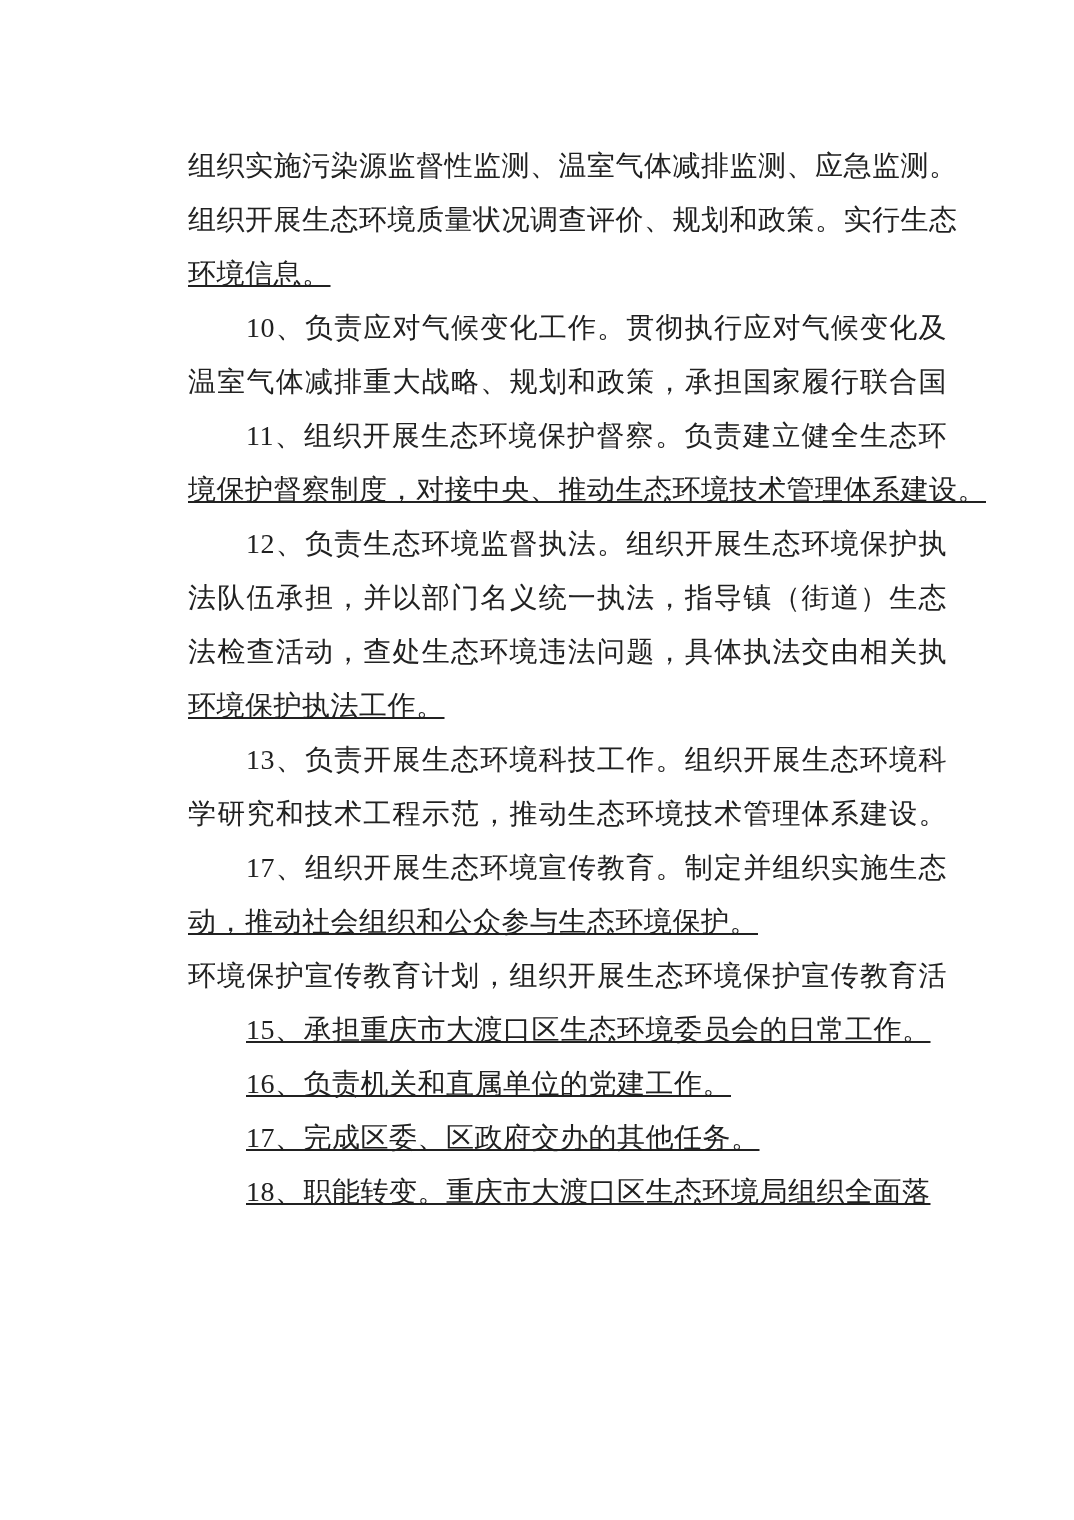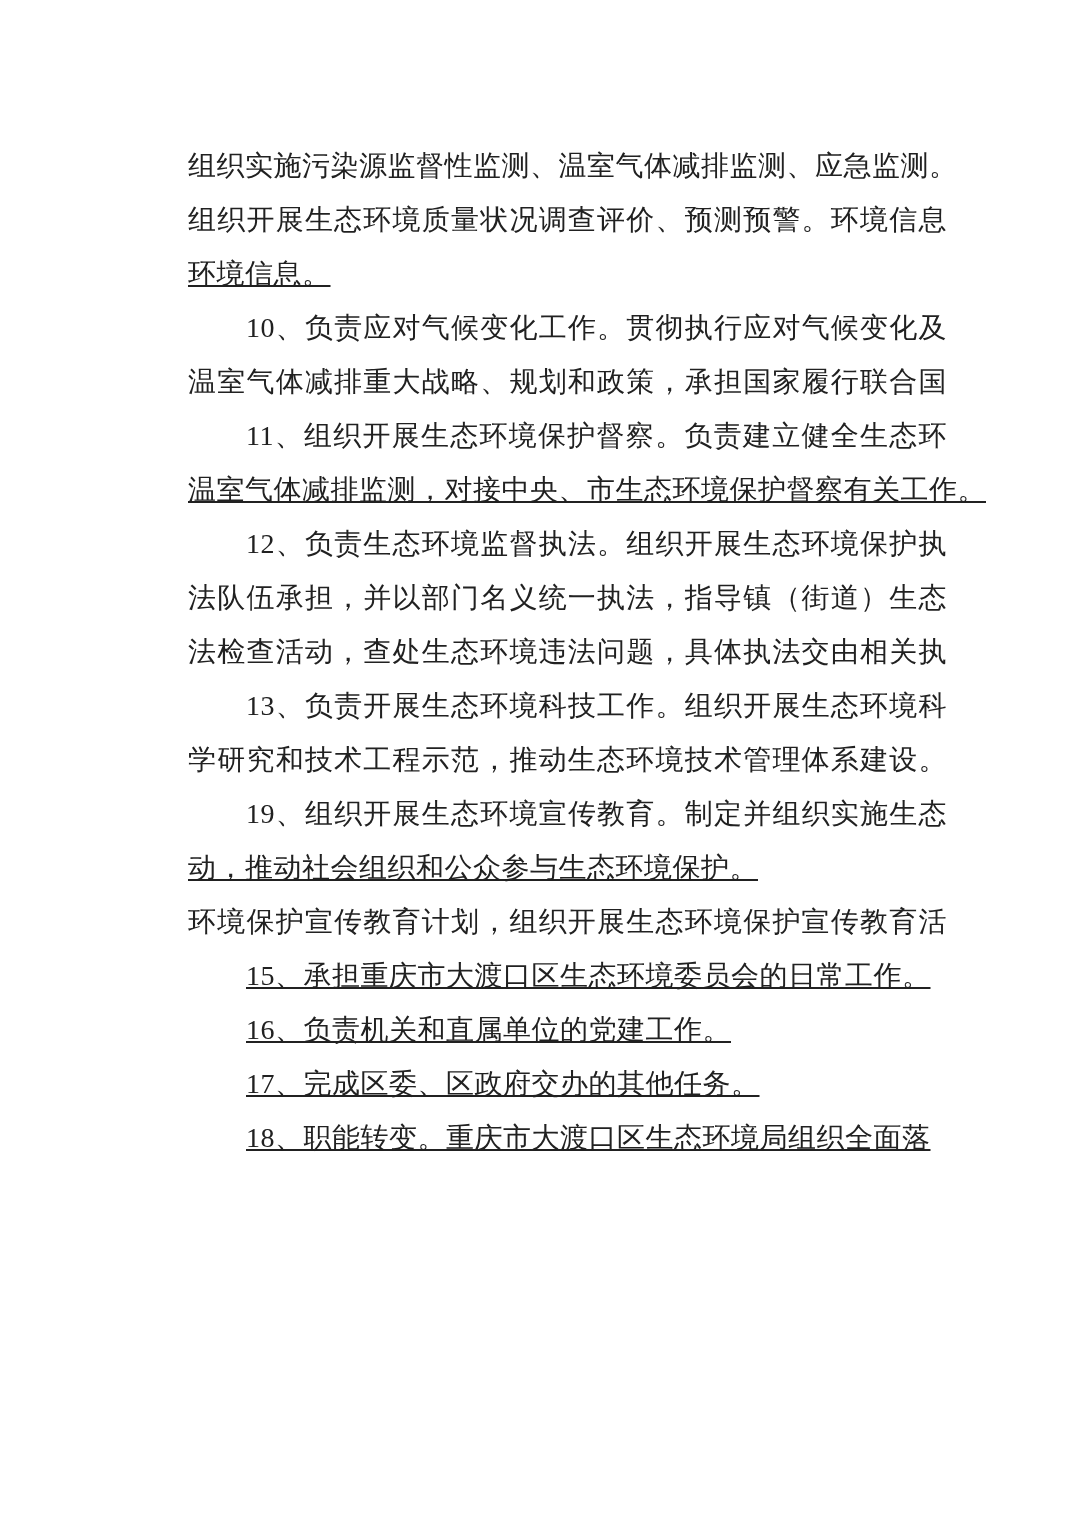--- a/index.html
+++ b/index.html
@@ -44,47 +44,48 @@
   }
 </style>
 </head>
 <body>
 
 <div class="page">
   <div class="textblock">
 
     <div class="para">
       <div class="line">组织实施污染源监督性监测、温室气体减排监测、应急监测。</div>
-      <div class="line">组织开展生态环境质量状况调查评价、预测预警。环境信息</div>
+      <div class="line">组织开展生态环境质量状况调查评价、规划和政策。实行生态</div>
       <div class="line last">环境信息。</div>
     </div>
 
     <div class="para indented">
       <div class="line">10、负责应对气候变化工作。贯彻执行应对气候变化及</div>
       <div class="line">温室气体减排重大战略、规划和政策，承担国家履行联合国</div>
     </div>
 
     <div class="para indented">
       <div class="line">11、组织开展生态环境保护督察。负责建立健全生态环</div>
-      <div class="line last">温室气体减排监测，对接中央、市生态环境保护督察有关工作。</div>
+      <div class="line last">境保护督察制度，对接中央、推动生态环境技术管理体系建设。</div>
     </div>
 
     <div class="para indented">
       <div class="line">12、负责生态环境监督执法。组织开展生态环境保护执</div>
       <div class="line">法队伍承担，并以部门名义统一执法，指导镇（街道）生态</div>
       <div class="line">法检查活动，查处生态环境违法问题，具体执法交由相关执</div>
+      <div class="line last">环境保护执法工作。</div>
     </div>
 
     <div class="para indented">
       <div class="line">13、负责开展生态环境科技工作。组织开展生态环境科</div>
       <div class="line">学研究和技术工程示范，推动生态环境技术管理体系建设。</div>
     </div>
 
     <div class="para indented">
-      <div class="line">19、组织开展生态环境宣传教育。制定并组织实施生态</div>
+      <div class="line">17、组织开展生态环境宣传教育。制定并组织实施生态</div>
       <div class="line last">动，推动社会组织和公众参与生态环境保护。</div>
       <div class="line">环境保护宣传教育计划，组织开展生态环境保护宣传教育活</div>
     </div>
 
     <div class="para indented">
       <div class="line last">15、承担重庆市大渡口区生态环境委员会的日常工作。</div>
     </div>
 
     <div class="para indented">
       <div class="line last">16、负责机关和直属单位的党建工作。</div>

